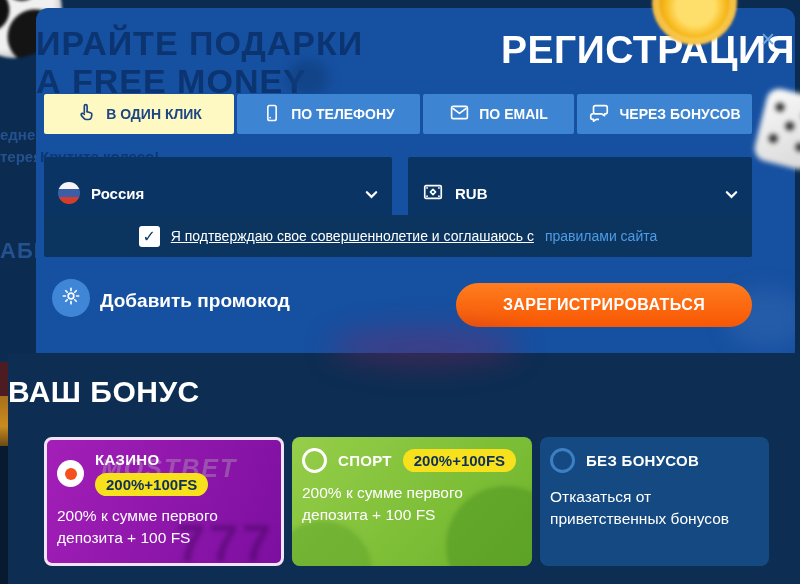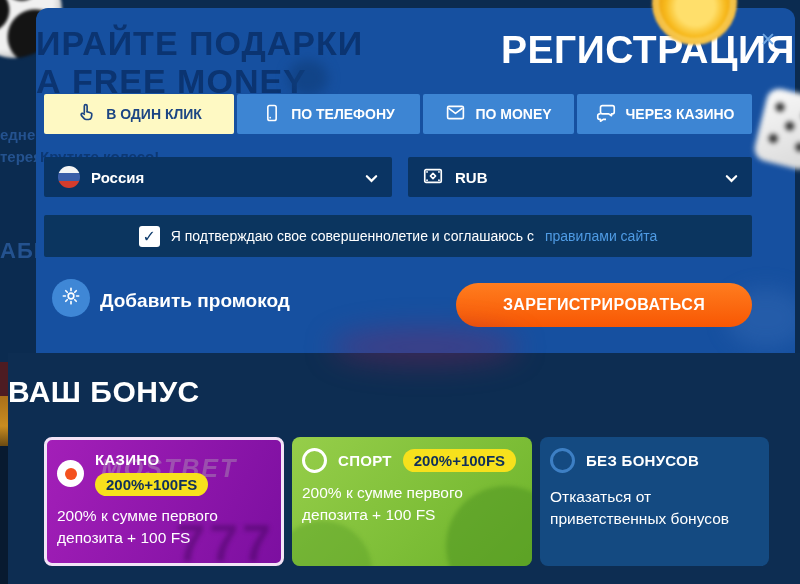--- a/index.html
+++ b/index.html
@@ -43,31 +43,31 @@
   
   .tabs{position:absolute;left:8px;top:86px;width:708px;height:40px;display:flex;gap:3px;}
   .tab{background:#3d85d3;color:#fff;font-size:14px;font-weight:bold;display:flex;align-items:center;
        justify-content:center;gap:9px;border-radius:2px;cursor:pointer;white-space:nowrap;}
   .tab svg{flex:0 0 auto;}
   .tab.t1{width:190px;} .tab.t2{width:183px;} .tab.t3{width:151px;} .tab.t4{width:175px;}
   .tab.active{background:#fef9c3;color:#1c4583;}
   
   .selects{position:absolute;left:8px;top:149px;width:708px;display:flex;gap:16px;}
   .select{height:40px;background:#0a3463;border-radius:2px;display:flex;align-items:center;
-       padding:0 14px;color:#fff;font-size:15px;font-weight:bold;gap:11px;cursor:pointer;}
+       padding:16px 14px;color:#fff;font-size:15px;font-weight:bold;gap:11px;cursor:pointer;}
   .select.country{width:320px;} .select.currency{width:316px;align-items:center;}
   .chev{margin-left:auto;}
   .flag-ru{width:22px;height:22px;border-radius:50%;overflow:hidden;flex:0 0 auto;
        background:linear-gradient(180deg,#f5f5f5 0 34%,#3b5ea8 34% 66%,#d43c2c 66% 100%);}
   
   .consent{position:absolute;left:8px;top:207px;width:708px;height:42px;background:#0b355f;
        border-radius:2px;display:flex;align-items:center;justify-content:center;gap:11px;}
   .checkbox{width:21px;height:21px;background:#fff;border-radius:3px;color:#0c3a6b;font-size:16px;
        font-weight:bold;text-align:center;line-height:21px;cursor:pointer;flex:0 0 auto;}
-  .consent-text{color:#fff;font-size:14px;}
+  .consent-text{color:#fff;font-size:14px;text-decoration:underline;}
   .consent-link{color:#4f9be4;font-size:14px;cursor:pointer;}
   
   .promo-circle{position:absolute;left:16px;top:271px;width:38px;height:38px;border-radius:50%;
        background:#3f87d6;display:flex;align-items:center;justify-content:center;cursor:pointer;}
   .promo-label{position:absolute;left:64px;top:282px;color:#fff;font-size:19px;font-weight:bold;cursor:pointer;}
   .register-btn{position:absolute;left:420px;top:275px;width:296px;height:44px;border-radius:22px;
        background:linear-gradient(180deg,#ff7d1f,#f85703);color:#fff;font-size:16px;font-weight:bold;
        display:flex;align-items:center;justify-content:center;letter-spacing:.4px;cursor:pointer;border:none;}
   
   .bonus{position:absolute;left:8px;top:353px;width:792px;height:231px;background:#0d2d52;z-index:2;}
@@ -160,30 +160,30 @@
           </span>
           <span>ПО ТЕЛЕФОНУ</span>
         </div>
         <div class="tab t3">
           <span>
             <svg width="21" height="21" viewBox="0 0 24 24" fill="none" stroke="#fff" stroke-width="1.9" stroke-linejoin="round">
               <rect x="3" y="5" width="18" height="14" rx="1.6"></rect>
               <path d="M4 7l8 6 8-6"></path>
             </svg>
           </span>
-          <span>ПО MONEY</span>
+          <span>ПО EMAIL</span>
         </div>
         <div class="tab t4">
           <span>
             <svg width="22" height="22" viewBox="0 0 24 24" fill="none" stroke="#fff" stroke-width="1.8" stroke-linejoin="round">
               <path d="M8 4h11a2 2 0 0 1 2 2v5a2 2 0 0 1-2 2h-1v2l-3-2H8a2 2 0 0 1-2-2V6a2 2 0 0 1 2-2z"></path>
               <path d="M6 13H5a2 2 0 0 0-2 2v2a2 2 0 0 0 2 2h1v2l3-2h3"></path>
             </svg>
           </span>
-          <span>ЧЕРЕЗ КАЗИНО</span>
+          <span>ЧЕРЕЗ БОНУСОВ</span>
         </div>
       </div>
 
       <div class="selects">
         <div class="select country">
           <span class="flag-ru"></span>
           <span>Россия</span>
           <span class="chev">
             <svg width="13" height="9" viewBox="0 0 14 9" fill="none" stroke="#fff" stroke-width="2.4" stroke-linecap="round">
                 <path d="M2 2l5 5 5-5"></path>

